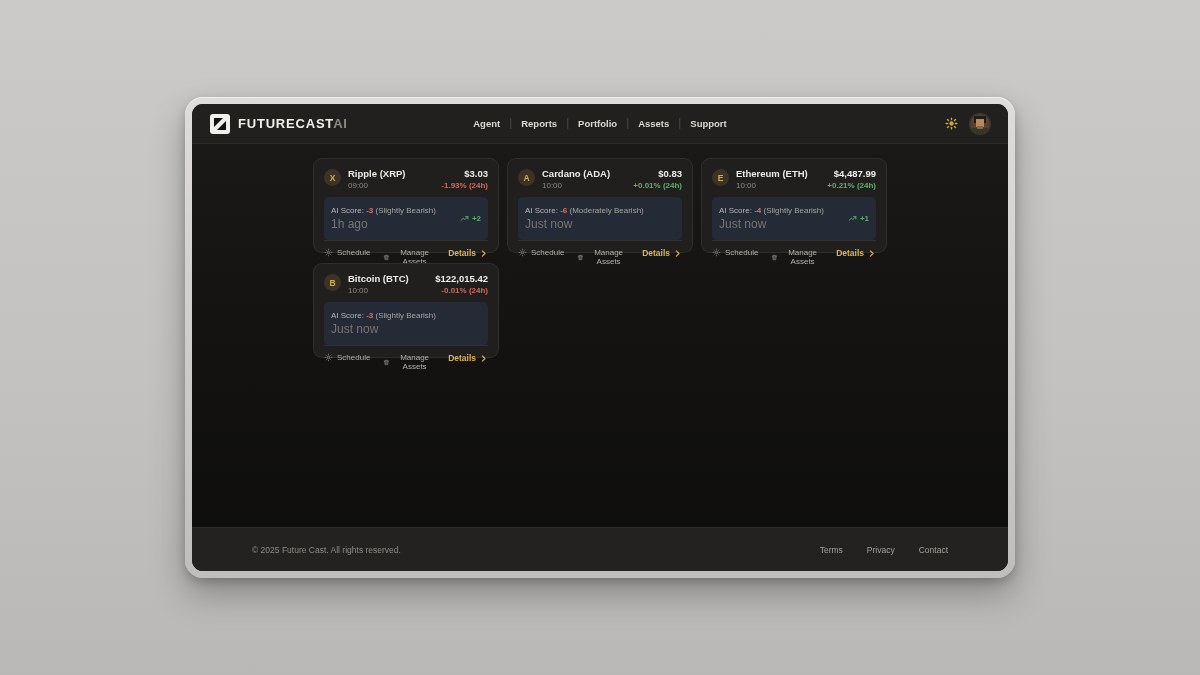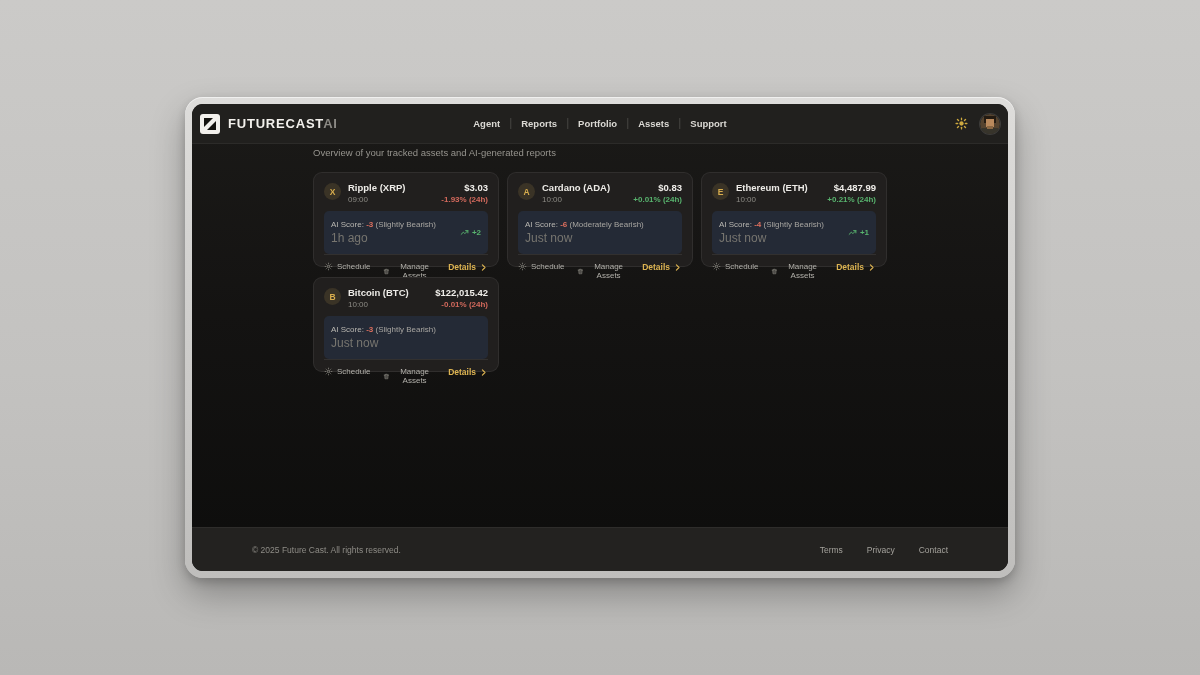--- a/index.html
+++ b/index.html
@@ -15,21 +15,21 @@
     background:linear-gradient(180deg,#dedddb,#bfbebc);
     box-shadow:inset 0 1px 0 rgba(255,255,255,.55), 0 16px 34px rgba(0,0,0,.28), 0 4px 10px rgba(0,0,0,.18);
   }
   .screen {
     width:100%; height:100%; border-radius:11px; overflow:hidden;
     display:flex; flex-direction:column;
     background:linear-gradient(180deg,#1b1a18 0%,#141312 45%,#0d0d0c 100%);
   }
   
   .appbar {
-    flex:0 0 40px; display:flex; align-items:center; padding:0 8px;
+    flex:0 0 40px; display:flex; align-items:center; padding:0 18px;
     background:#21201e; border-bottom:1px solid rgba(255,255,255,.05); position:relative;
   }
   .brand { display:flex; align-items:center; gap:8px; }
   .brand-name { font-size:13px; font-weight:bold; letter-spacing:.8px; color:#f3f1ed; white-space:nowrap; }
   .brand-name .ai { color:#8b8984; }
   .nav { position:absolute; left:50%; transform:translateX(-50%); display:flex; align-items:center; gap:10px;justify-content:center; }
   .nav-item { font-size:9.5px; font-weight:700; color:#dbd9d4; cursor:pointer; white-space:nowrap; }
   .nav-sep { width:1px; height:11px; background:#474543; }
   .appbar-right { margin-left:auto; display:flex; align-items:center; gap:12px; }
   .sun { color:#cda83f; display:flex; cursor:pointer; }
@@ -125,21 +125,20 @@
             <rect x="6" y="5" width="8" height="8" fill="#b9895c"></rect>
             <rect x="2" y="14" width="16" height="6" fill="#37342b"></rect>
             <rect x="7" y="12" width="6" height="3" fill="#8a6743"></rect>
           </svg>
         </span>
       </div>
     </div>
 
     <div class="main">
       <div class="container">
-        <div class="page-sub">Overview of your tracked assets and AI-generated reports</div>
 
         <div class="grid">
 
           <div class="card">
             <div class="card-head">
               <span class="coin-avatar">X</span>
               <span>
                 <div class="coin-name">Ripple (XRP)</div>
                 <div class="coin-time">09:00</div>
               </span>

